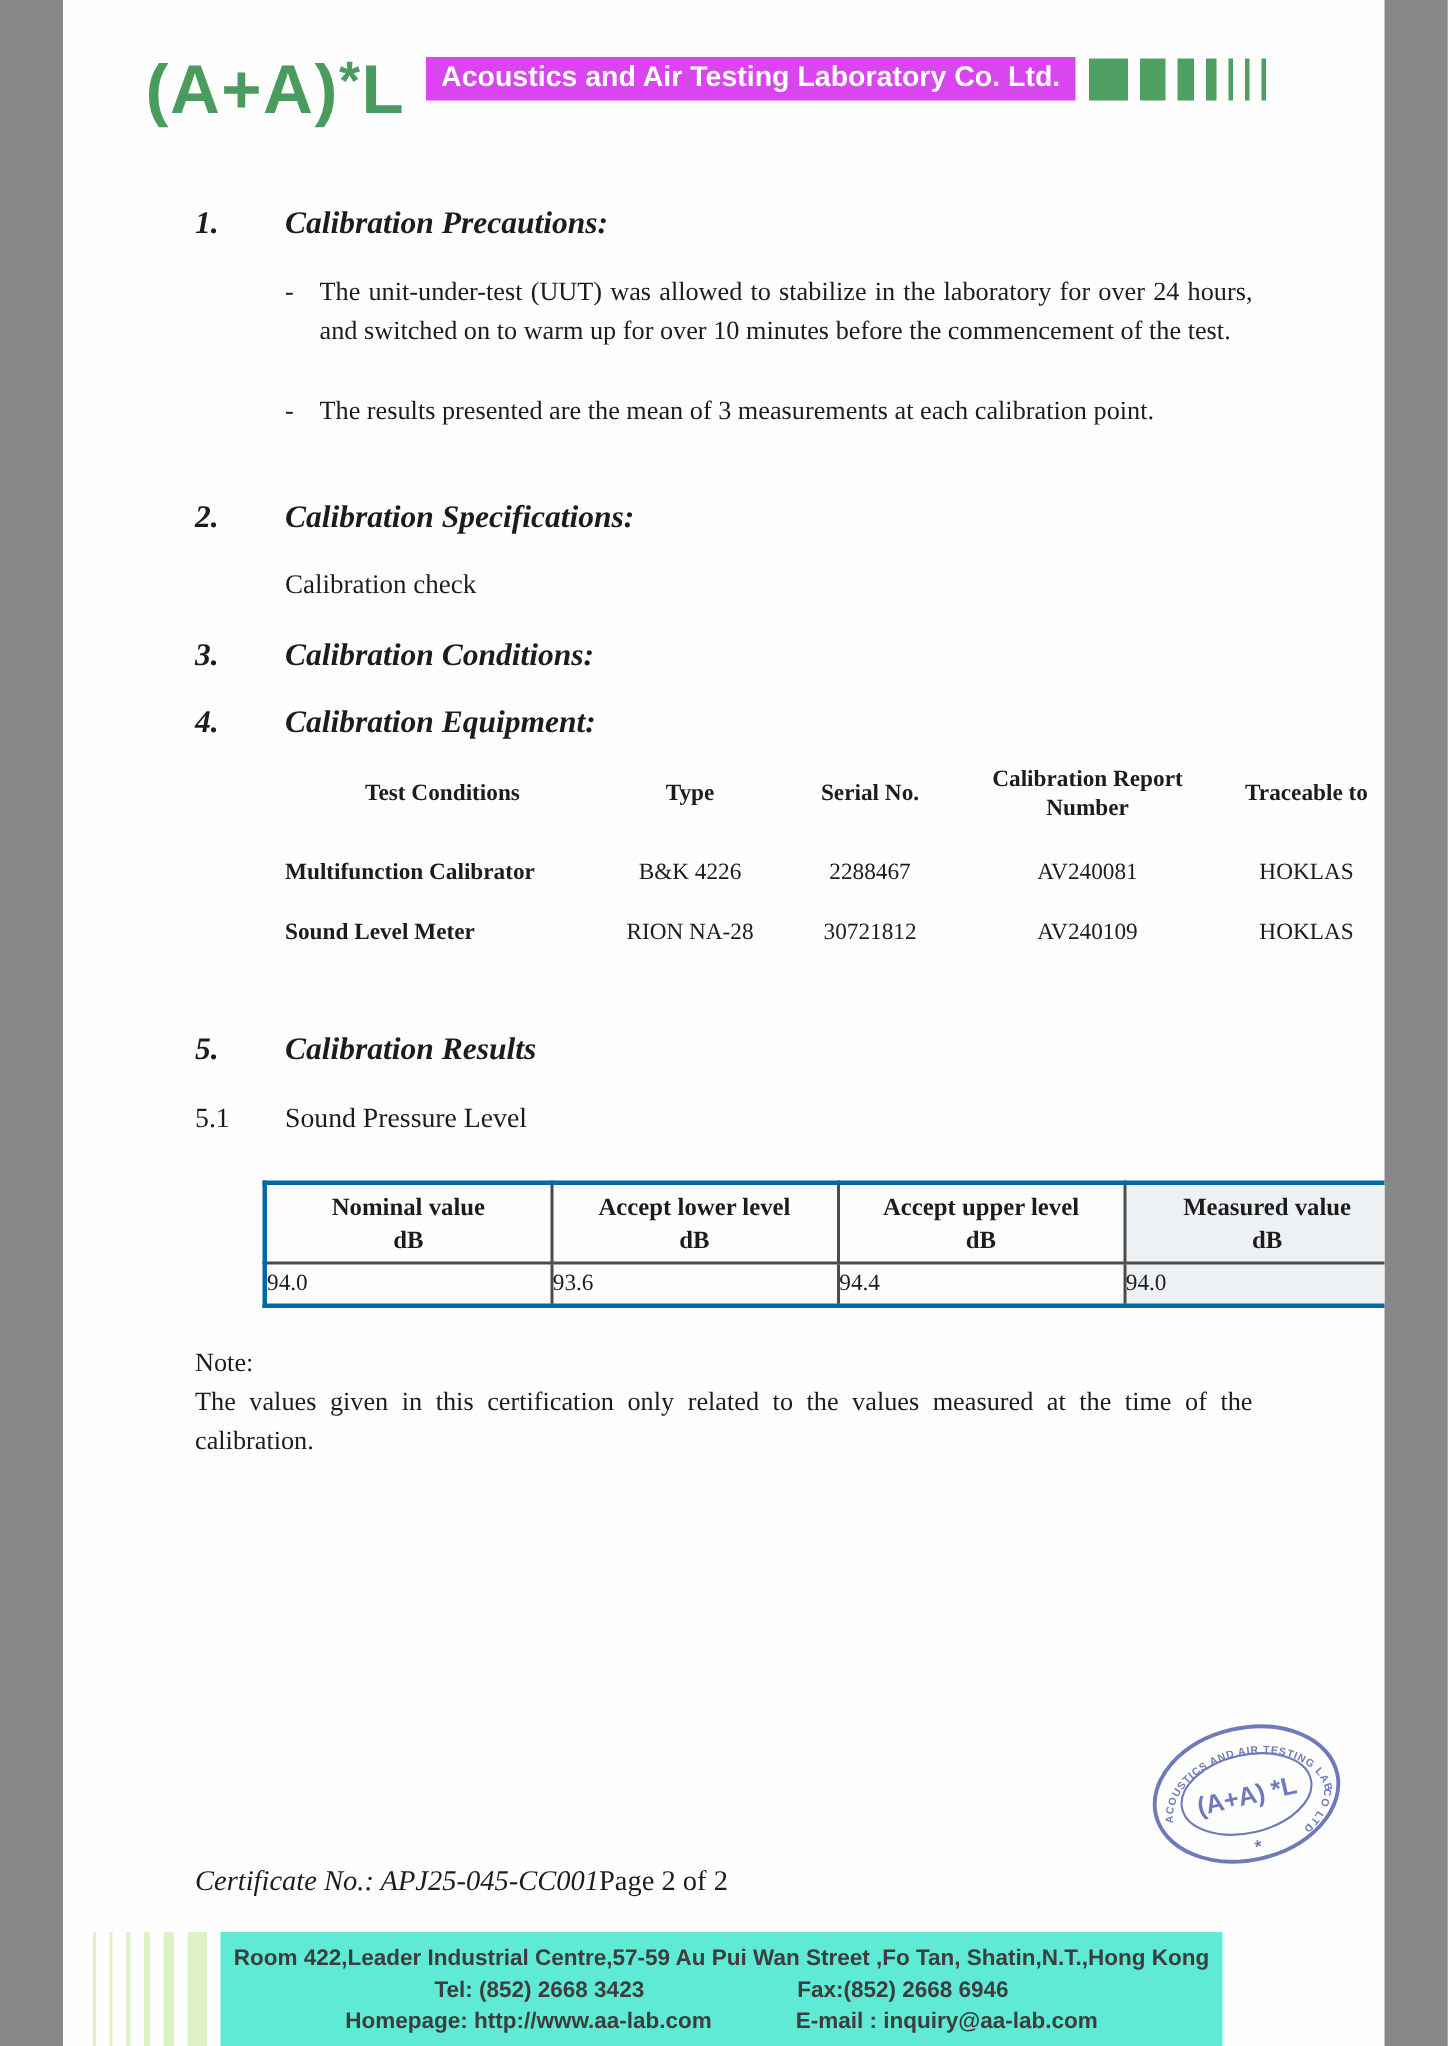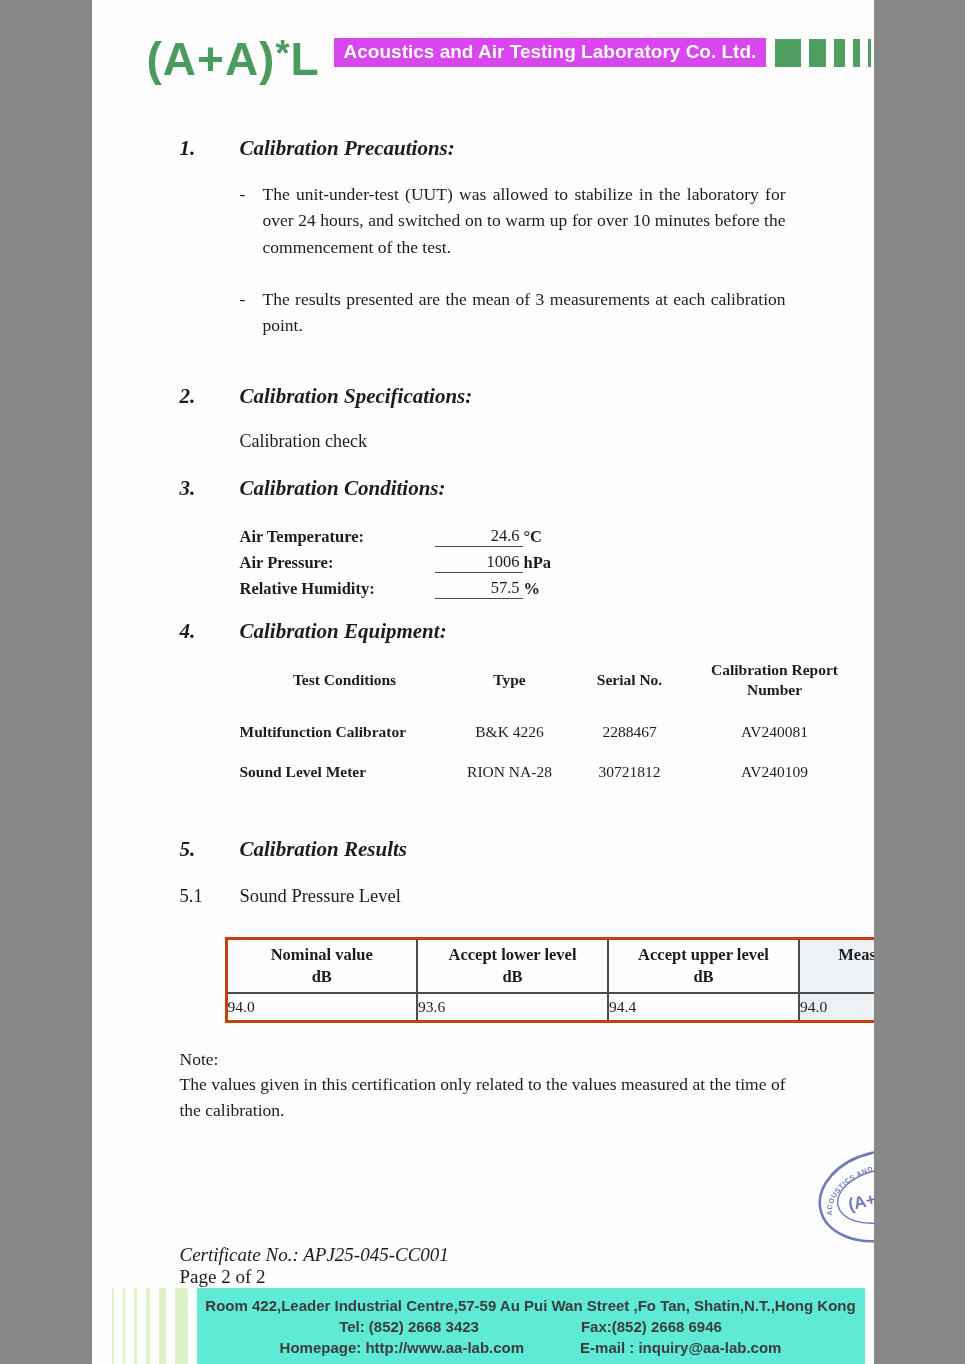--- a/index.html
+++ b/index.html
@@ -1,18 +1,18 @@
 <!DOCTYPE html>
 <html><head>
 <meta charset="utf-8">
 <style>
   * { margin:0; padding:0; box-sizing:border-box; }
   html,body { background:#888; }
   .page {
-    position:relative; width:782px; height:1364px; margin:0 auto;
+    position:relative; width:881px; height:1364px; margin:0 auto;
     background:#fefefe; color:#1c1c1c; overflow:hidden;
     font-family:"Liberation Serif", serif;
   }
   
   .header { padding:36px 0 0 55px; display:flex; align-items:flex-start; }
   .logo {
     font-family:"Liberation Sans", sans-serif; font-weight:bold;
     font-size:46px; color:#4a9c5e; letter-spacing:1px; line-height:1.0;
     white-space:nowrap;
   }
@@ -56,37 +56,36 @@
   .equip th { font-size:15.5px; font-weight:bold; text-align:center; vertical-align:middle; line-height:1.25; padding-bottom:2px; }
   .equip td { font-size:15.5px; text-align:center; padding-top:22px; }
   .equip td.left { text-align:left; font-weight:bold; }
   .c1{width:210px}.c2{width:120px}.c3{width:120px}.c4{width:170px}.c5{width:122px}
   .s5 { margin-top:56px; }
   .sub { display:flex; margin:24px 0 0 88px; font-size:18.5px; }
   .sub-num { width:60px; flex:none; }
   
   .results {
     margin:30px 0 0 133px; border-collapse:collapse; table-layout:fixed;
-    width:767px; border:3px solid #c2410c;
+    width:767px; border:3px solid #0369a1;
   }
   .results th, .results td { border:2px solid #4c4c4c; }
   .results th { font-size:16.5px; font-weight:bold; line-height:1.35; padding:4px 0 3px; }
   .results td { font-size:15.5px; text-align:left; padding:4px 0; }
   .results .shaded { background:#eef1f4; }
   
   .note { margin:24px 88px 0; font-size:17.5px; line-height:1.48; }
   .note-text { text-align:justify; }
   
   .stamp { position:absolute; left:714px; top:1140px; opacity:0.88; }
   
   .cert-row {
     position:absolute; left:88px; right:64px; top:1244px;
-    display:flex; justify-content:center; align-items:baseline;
+    display:flex; justify-content:flex-start; align-items:baseline;
     font-size:19px;
-    flex-direction:column;
   }
   .cert-no { font-style:italic; }
   
   .footer { position:absolute; left:0; right:0; bottom:0; height:76px; display:flex; }
   .fbars { display:flex; margin-left:20px; align-items:stretch; }
   .fbar { margin-right:9px; }
   .fbar.f1{width:2px}.fbar.f2{width:2px}.fbar.f3{width:3px}
   .fbar.f4{width:4px}.fbar.f5{width:7px}.fbar.f6{width:13px}
   .fblock {
     width:668px; padding-top:7px;
@@ -137,37 +136,20 @@
 
   <div class="sec s2">
     <div class="sec-num">2.</div>
     <div class="sec-title">Calibration Specifications:</div>
   </div>
   <div class="plain-body">Calibration check</div>
 
   <div class="sec s3">
     <div class="sec-num">3.</div>
     <div class="sec-title">Calibration Conditions:</div>
-  </div>
-  <div class="conds">
-    <div class="cond-row">
-      <div class="cond-label">Air Temperature:</div>
-      <div class="cond-line">24.6</div>
-      <div class="cond-unit">°C</div>
-    </div>
-    <div class="cond-row">
-      <div class="cond-label">Air Pressure:</div>
-      <div class="cond-line">1006</div>
-      <div class="cond-unit">hPa</div>
-    </div>
-    <div class="cond-row">
-      <div class="cond-label">Relative Humidity:</div>
-      <div class="cond-line">57.5</div>
-      <div class="cond-unit">%</div>
-    </div>
   </div>
 
   <div class="sec s4">
     <div class="sec-num">4.</div>
     <div class="sec-title">Calibration Equipment:</div>
   </div>
   <table class="equip">
     <tbody>
         <tr>
       <th class="c1">Test Conditions</th>

